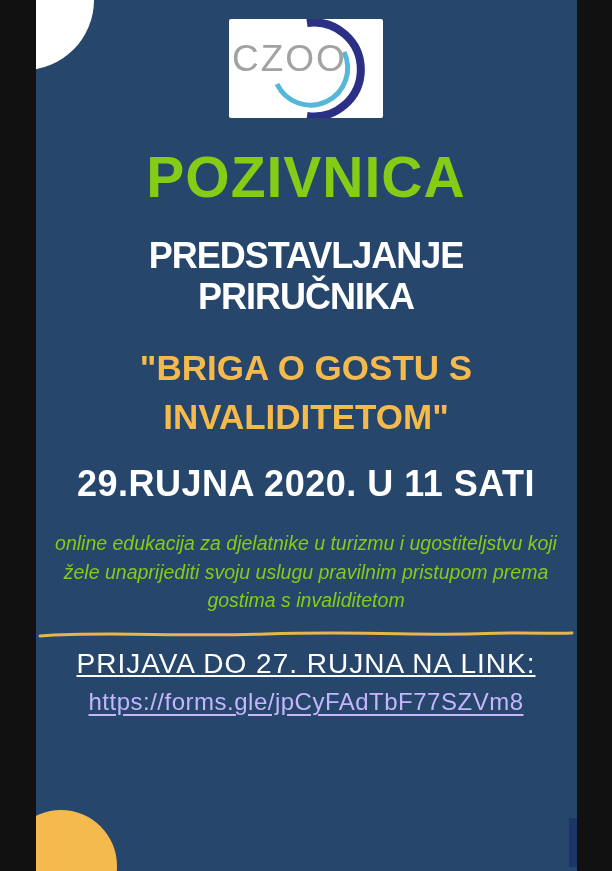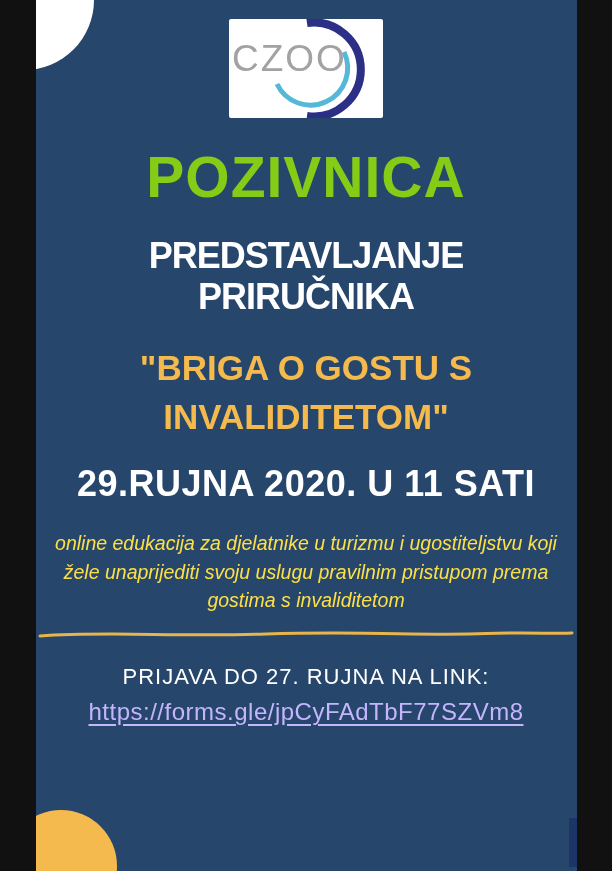--- a/index.html
+++ b/index.html
@@ -68,31 +68,32 @@
   .event-datetime {
     margin-top: 22px;
     color: #FFFFFF;
     font-size: 36px;
     font-weight: bold;
     letter-spacing: 0.5px;
   }
   .description {
     margin: 24px auto 0 auto;
     max-width: 570px;
-    color: #fde047;
+    color: #84cc16;
     font-size: 19.5px;
     font-style: italic;
     line-height: 1.45;
   }
   .divider { margin: 12px auto 0 auto; display: block; }
   .registration-label {
-    margin-top: 24px;
+    margin-top: 8px;
     color: #FFFFFF;
-    font-size: 22px;
+    font-size: 28px;
     letter-spacing: 1px;
+    text-decoration: underline;
   }
   .registration-link-row { margin-top: 8px; }
   .registration-link {
     color: #c4b5fd;
     font-size: 24px;
     letter-spacing: 0.5px;
     text-decoration: underline;
     text-underline-offset: 4px;
   }
   

